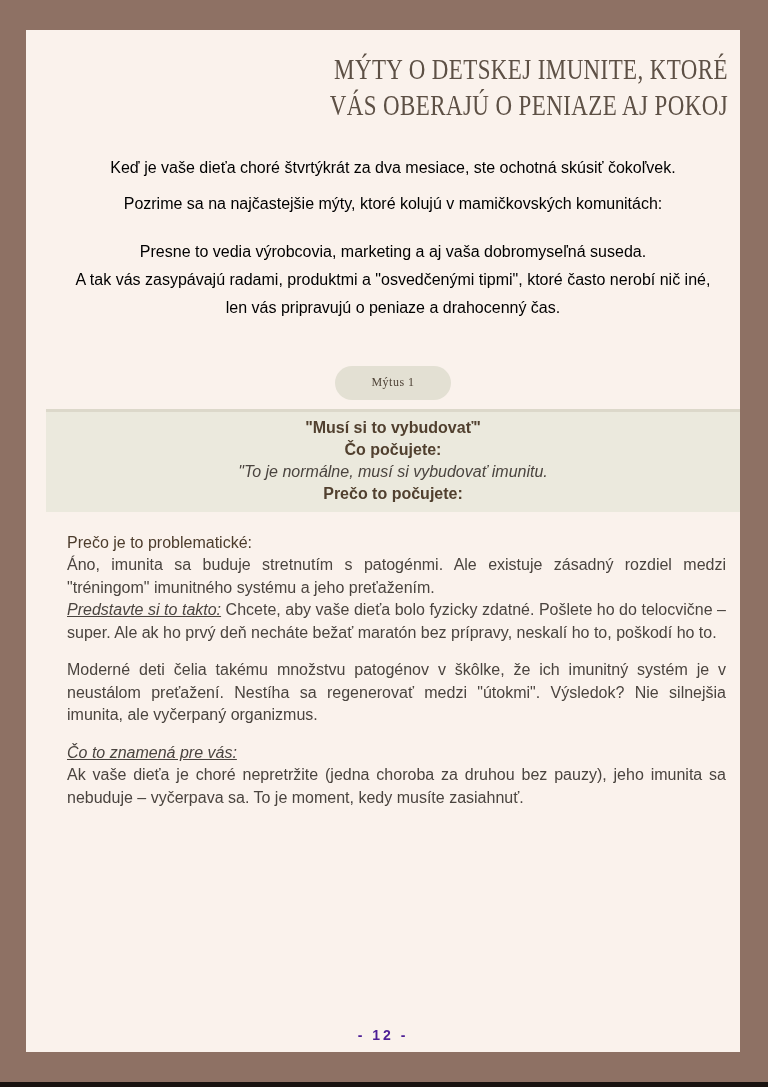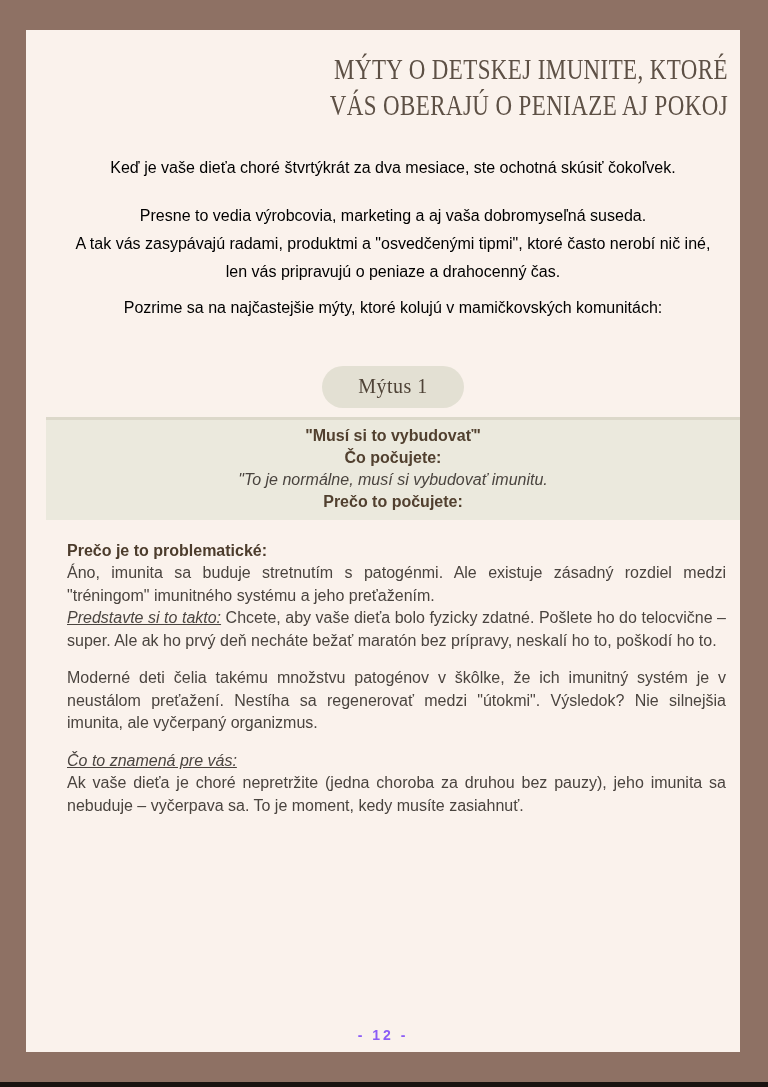--- a/index.html
+++ b/index.html
@@ -42,21 +42,21 @@
   }
   .intro-p1 { margin-top: 36px; }
   .intro-p2 { margin-top: 20px; }
   .intro-p3 { margin-top: 8px; }
   .badge-row { margin-top: 44px; text-align: center; }
   .badge {
     display: inline-block;
     background: #e3e0d3;
     color: #4f4337;
     font-family: "Liberation Serif", serif;
-    font-size: 20px;
+    font-size: 12px;
     letter-spacing: 0.5px;
     padding: 9px 36px 10px 36px;
     border-radius: 22px;
   }
   .myth-box {
     margin-top: 9px;
     background: #ebe9dd;
     border-top: 3px solid #dcd8ca;
     padding: 5px 40px 7px 40px;
     text-align: center;
@@ -64,52 +64,52 @@
     line-height: 22px;
   }
   .myth-box .b { font-weight: bold; color: #51402f; }
   .myth-box .i { font-style: italic; color: #4a443f; }
   .bodytext {
     margin-top: 20px;
     padding: 0 14px 0 21px;
     font-size: 16px;
     line-height: 22.5px;
   }
-  .bodytext .b { font-weight: bold; color: #4c3c2c; }
+  .bodytext .b { font-weight: normal; color: #4c3c2c; }
   .just { text-align: justify; }
   .gap { margin-top: 15px; }
   .ul-i { font-style: italic; text-decoration: underline; }
   .footer {
     position: absolute;
     left: 0; right: 0; bottom: 9px;
     text-align: center;
     font-size: 14px;
     font-weight: bold;
     letter-spacing: 3px;
-    color: #8b5cf6;
+    color: #4c1d95;
   }
 </style>
 </head>
 <body>
 
 <div class="page">
 
   <div class="title">
     <div>MÝTY O DETSKEJ IMUNITE, KTORÉ</div>
     <div>VÁS OBERAJÚ O PENIAZE AJ POKOJ</div>
   </div>
 
   <p class="intro intro-p1">Keď je vaše dieťa choré štvrtýkrát za dva mesiace, ste ochotná skúsiť čokoľvek.</p>
 
+  <p class="intro intro-p3">Pozrime sa na najčastejšie mýty, ktoré kolujú v mamičkovských komunitách:</p>
+
   <p class="intro intro-p2">
     <span>Presne to vedia výrobcovia, marketing a aj vaša dobromyseľná suseda.</span><br>
     <span>A tak vás zasypávajú radami, produktmi a "osvedčenými tipmi", ktoré často nerobí nič iné, len vás pripravujú o peniaze a drahocenný čas.</span>
   </p>
-
-  <p class="intro intro-p3">Pozrime sa na najčastejšie mýty, ktoré kolujú v mamičkovských komunitách:</p>
 
   <div class="badge-row">
     <span class="badge">Mýtus 1</span>
   </div>
 
   <div class="myth-box">
     <div class="b">"Musí si to vybudovať"</div>
     <div class="b">Čo počujete:</div>
     <div class="i">"To je normálne, musí si vybudovať imunitu.</div>
     <div class="b">Prečo to počujete:</div>

